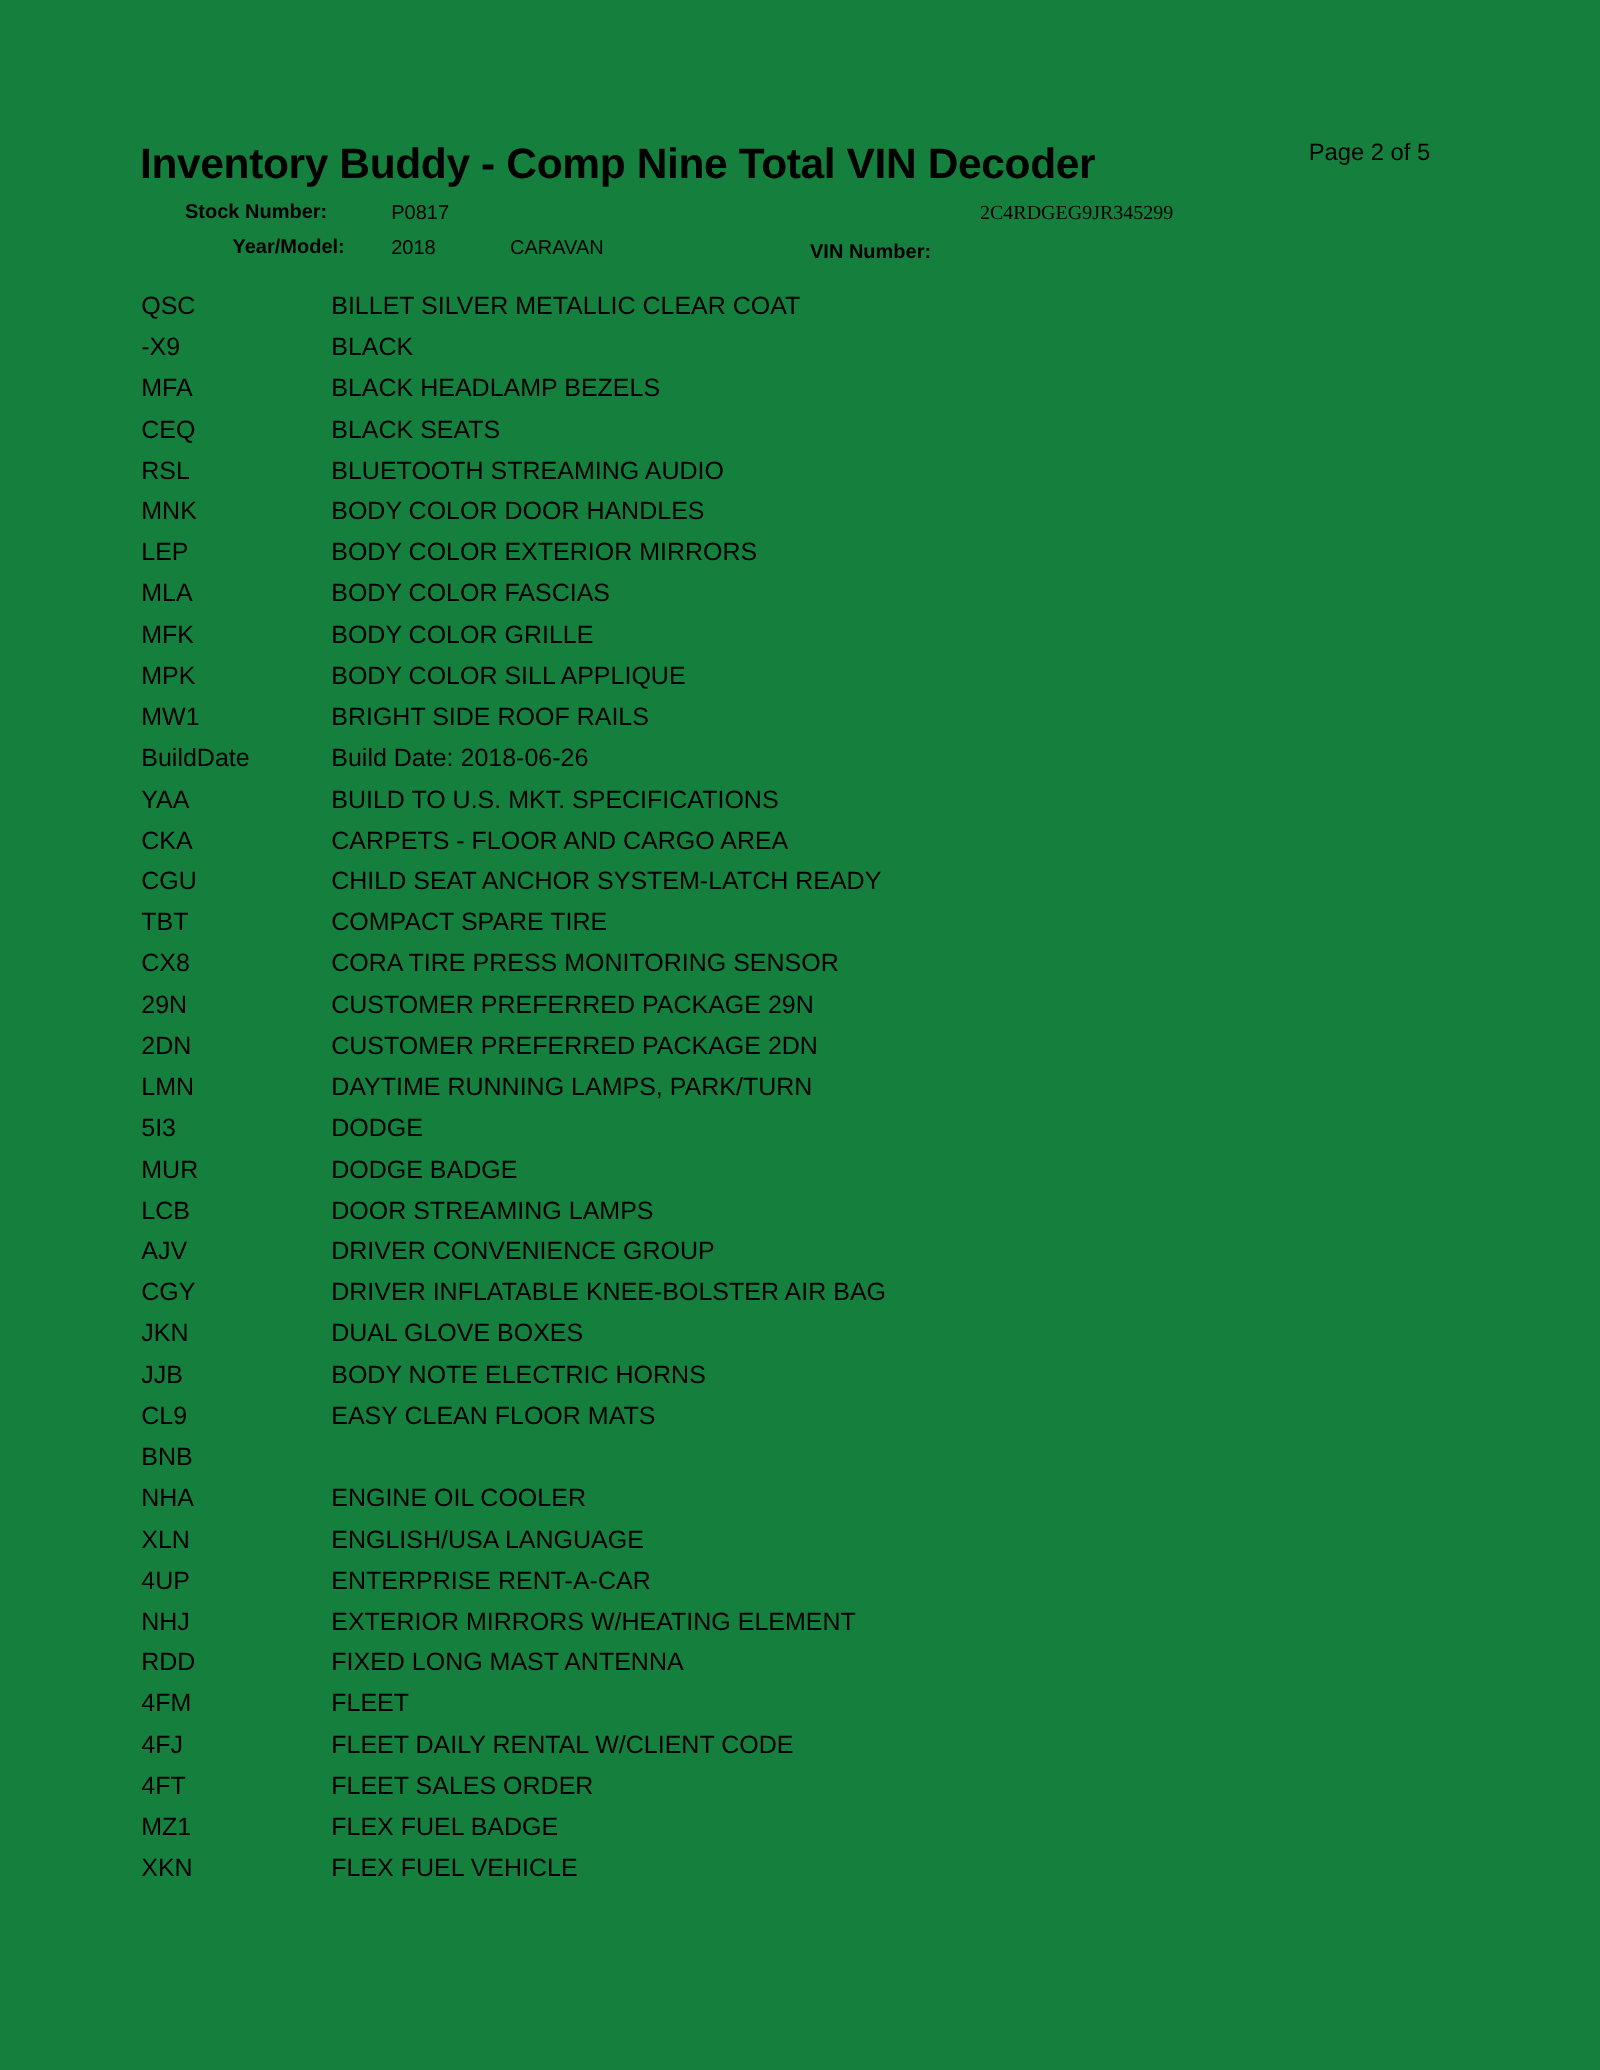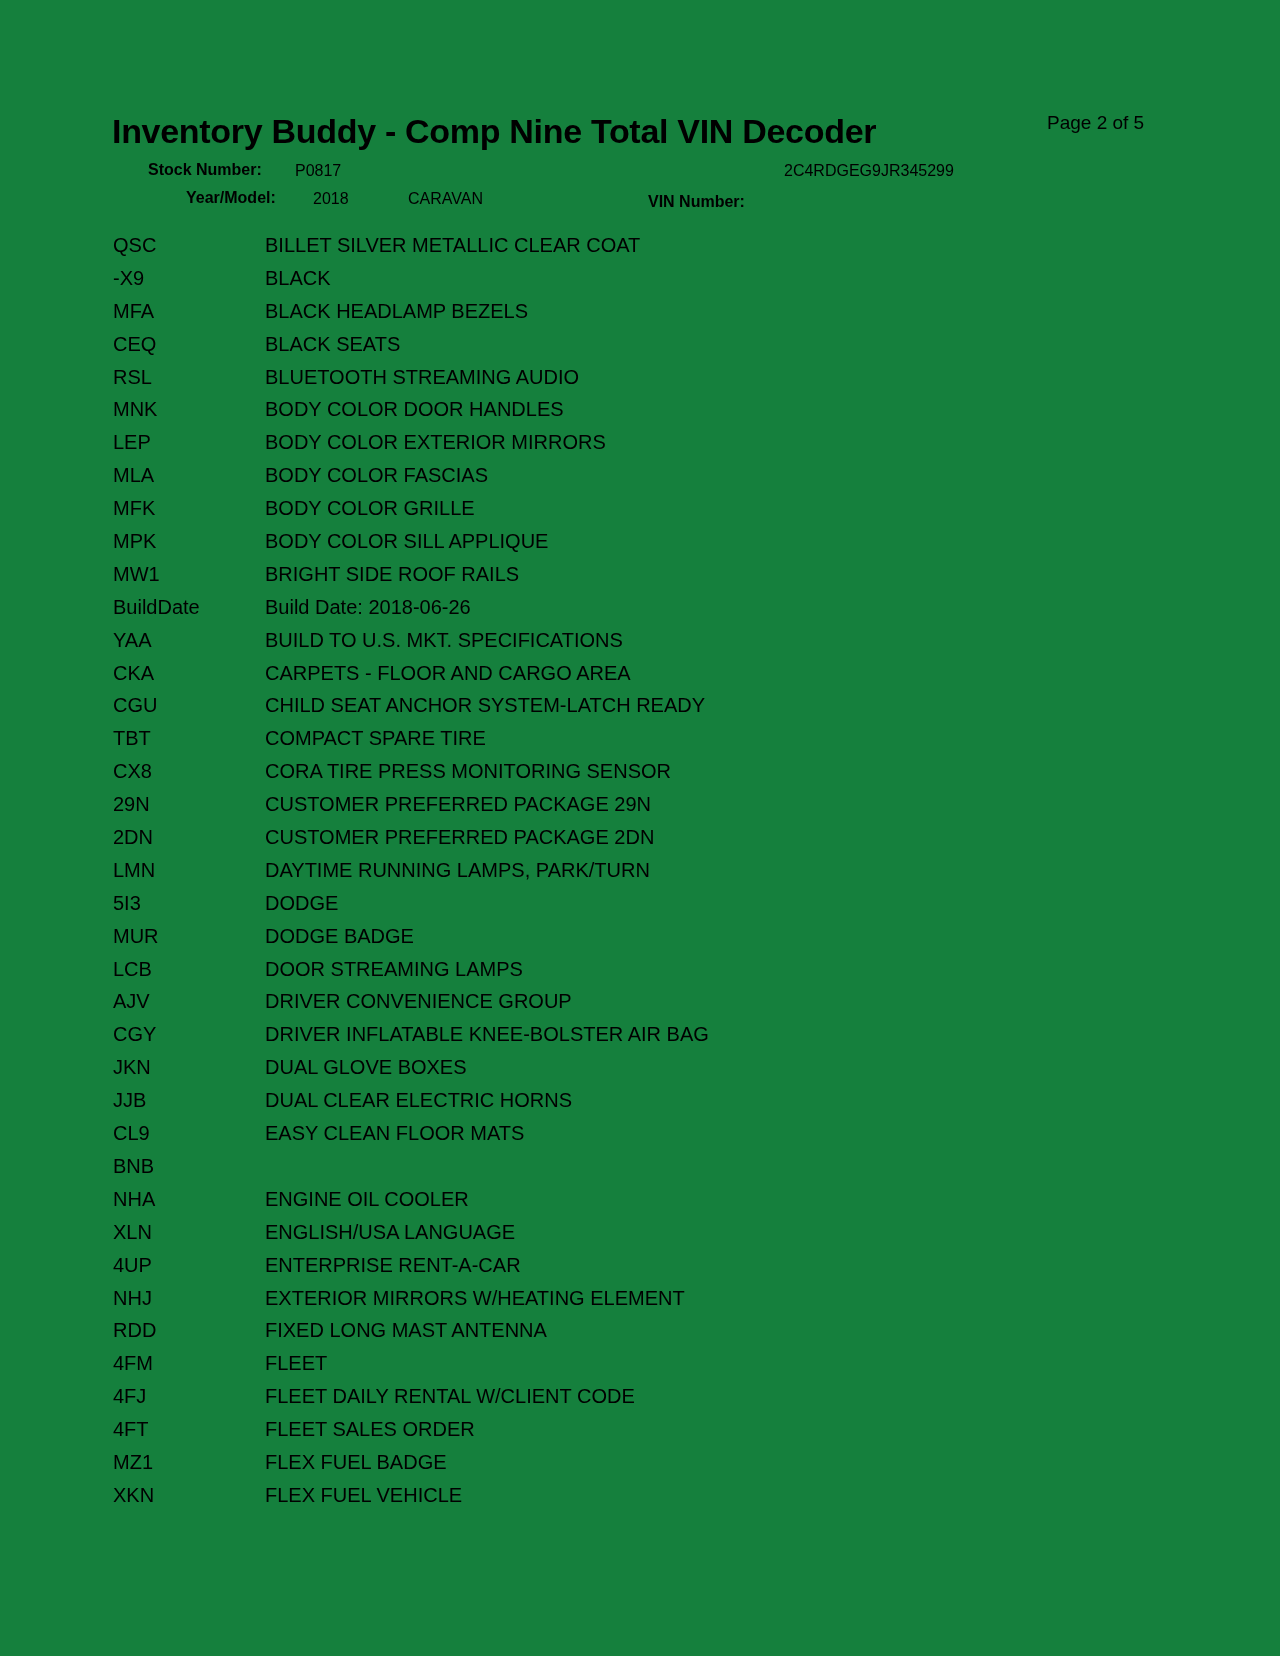--- a/index.html
+++ b/index.html
@@ -35,23 +35,23 @@
     white-space: nowrap;
   }
   .hdr-field {
     position: absolute;
     font-size: 16px;
     line-height: 1.1;
     white-space: nowrap;
   }
   .hdr-label { font-weight: 700; }
   .pos-stock-label { left: 148px; top: 161px; }
-  .pos-stock-value { left: 295px; top: 162px; }
+  .pos-stock-value { left: 313px; top: 162px; }
   .pos-vin-label   { left: 648px; top: 161px; margin-top: 32px; }
-  .pos-vin-value   { left: 784px; top: 162px; }
+  .pos-vin-value   { left: 784px; top: 162px; font-family: Liberation Serif, serif; }
   .pos-ym-label    { left: 186px; top: 189px; text-align: center; }
   .pos-year-value  { left: 313px; top: 190px; }
   .pos-model-value { left: 408px; top: 190px; }
   .options {
     position: absolute;
     left: 0;
     top: 229px;
     width: 1104px;
   }
   .option-row {
@@ -215,21 +215,21 @@
       <span class="option-desc">DRIVER INFLATABLE KNEE-BOLSTER AIR BAG</span>
     </div>
 
     <div class="option-row">
       <span class="option-code">JKN</span>
       <span class="option-desc">DUAL GLOVE BOXES</span>
     </div>
 
     <div class="option-row">
       <span class="option-code">JJB</span>
-      <span class="option-desc">DUAL CLEAR ELECTRIC HORNS</span>
+      <span class="option-desc">BODY NOTE ELECTRIC HORNS</span>
     </div>
 
     <div class="option-row">
       <span class="option-code">CL9</span>
       <span class="option-desc">EASY CLEAN FLOOR MATS</span>
     </div>
 
     <div class="option-row">
       <span class="option-code">BNB</span>
     </div>

